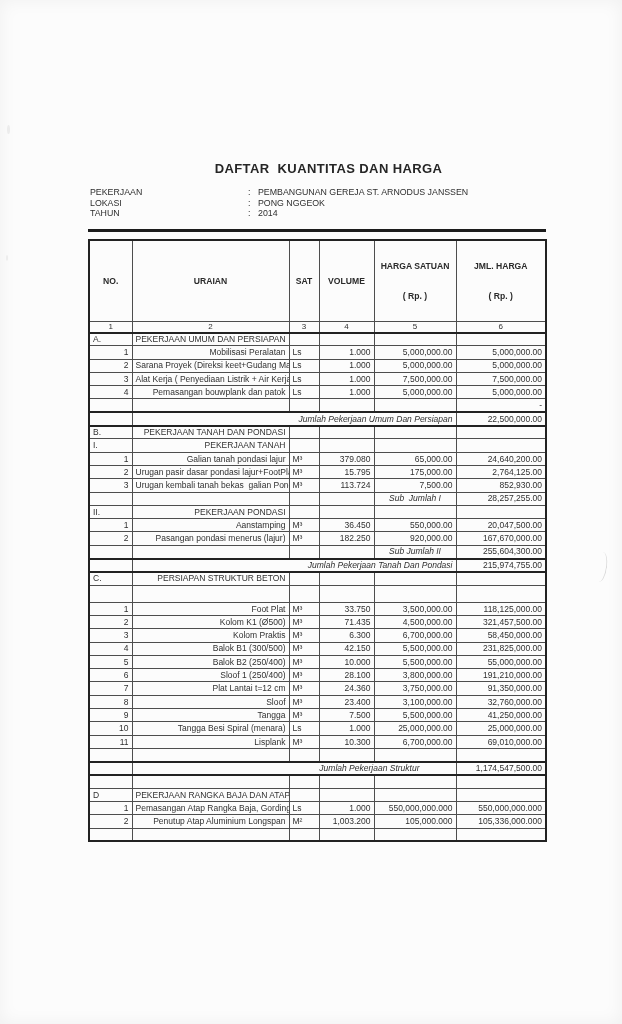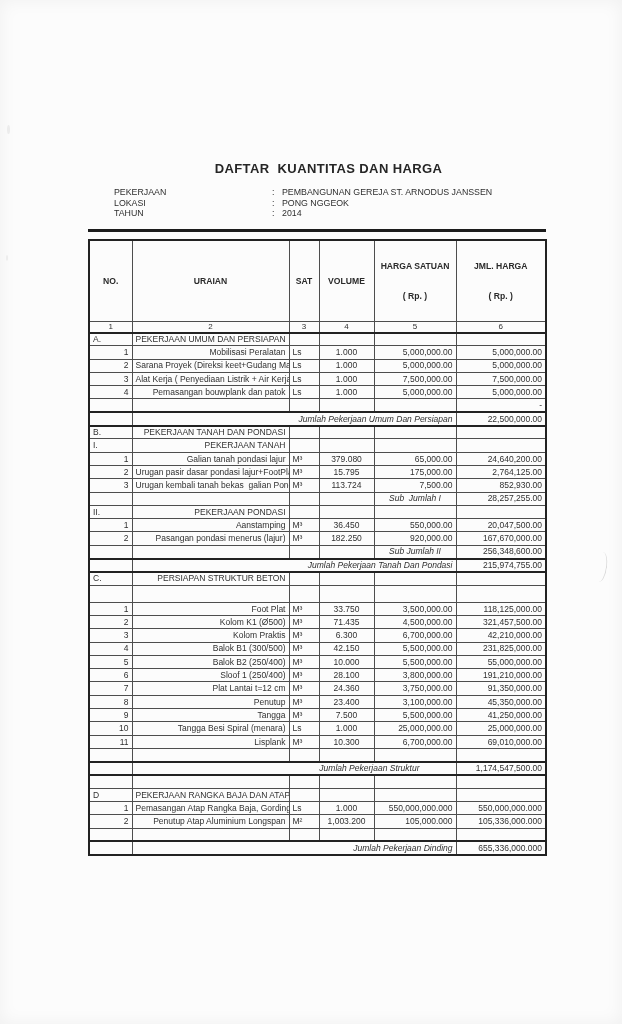--- a/index.html
+++ b/index.html
@@ -9,21 +9,21 @@
     font-family:"Liberation Sans","DejaVu Sans",sans-serif;
     color:#2e2e2e;
   }
   .page{position:absolute;inset:0;box-shadow:inset 0 0 18px rgba(0,0,0,0.05);}
   .title{
     position:absolute;top:161px;left:100px;width:457px;
     text-align:center;font-size:13px;font-weight:bold;
     letter-spacing:0.4px;white-space:pre;color:#262626;
   }
   .meta{position:absolute;top:187px;left:90px;width:460px;font-size:8.8px;}
-  .meta-row{display:flex;line-height:10.6px;margin-left:24px;}
+  .meta-row{display:flex;line-height:10.6px;}
   .m-label{width:158px;flex:0 0 158px;}
   .m-colon{width:10px;flex:0 0 10px;}
   .m-value{white-space:pre;}
   .rule{position:absolute;top:229px;left:88px;width:458px;height:2.5px;background:#1c1c1c;}
   table.boq{
     position:absolute;top:239px;left:88px;width:457px;
     border-collapse:collapse;table-layout:fixed;
     font-size:8.5px;color:#303030;
   }
   table.boq td,table.boq th{
@@ -36,21 +36,21 @@
   tr.hdr .two{line-height:10px;}
   tr.r-cols{height:11px;}
   tr.r-cols td{text-align:center;font-size:8px;border-bottom:2px solid #222;}
   tbody tr{height:13.3px;}
   tr.tall{height:17px;}
   td.no-sec{text-align:left;padding-left:4px;font-weight:bold;}
   td.no-num{text-align:right;padding-right:4px;}
   td.uraian{text-align:right;padding-left:5px;}
   td.sec-label{font-weight:bold;}
   td.sat{text-align:left;}
-  td.vol{text-align:center;padding-right:6px;margin-top:48px;}
+  td.vol{text-align:right;padding-right:6px;margin-top:48px;}
   td.harga{text-align:right;padding-right:6px;}
   td.jml{text-align:right;padding-right:5px;}
   td.jml-bold{font-weight:bold;}
   td.sublabel{text-align:center;font-style:italic;font-weight:bold;}
   td.jlabel{text-align:right;font-style:italic;font-weight:bold;padding-right:6px;}
   td.jlabel.inset{padding-right:36px;font-style:italic;}
   tr.r-total td{border-top:2px solid #222;border-bottom:2px solid #222;}
   tr.r-subtotal td{border-top:1.5px solid #333;}
   .artifact{
     position:absolute;top:552px;left:597px;width:9px;height:30px;
@@ -244,21 +244,21 @@
           <td class="vol">182.250</td>
           <td class="harga">920,000.00</td>
           <td class="jml">167,670,000.00</td>
         </tr>
         <tr class="r-subtotal">
           <td class="no-num"></td>
           <td class="uraian"></td>
           <td class="sat"></td>
           <td class="vol"></td>
           <td class="sublabel">Sub Jumlah II</td>
-          <td class="jml jml-bold">256,348,600.00</td>
+          <td class="jml jml-bold">255,604,300.00</td>
         </tr>
         <tr class="r-total">
           <td class="no-num"></td>
           <td class="jlabel" colspan="4">Jumlah Pekerjaan Tanah Dan Pondasi</td>
           <td class="jml jml-bold">215,974,755.00</td>
         </tr>
         <tr class="r-section">
           <td class="no-sec">C.</td>
           <td class="uraian sec-label">PERSIAPAN STRUKTUR BETON</td>
           <td class="sat"></td>
@@ -289,21 +289,21 @@
           <td class="vol">71.435</td>
           <td class="harga">4,500,000.00</td>
           <td class="jml">321,457,500.00</td>
         </tr>
         <tr class="r-item">
           <td class="no-num">3</td>
           <td class="uraian">Kolom Praktis</td>
           <td class="sat">M³</td>
           <td class="vol">6.300</td>
           <td class="harga">6,700,000.00</td>
-          <td class="jml">42,210,000.00</td>
+          <td class="jml">58,450,000.00</td>
         </tr>
         <tr class="r-item">
           <td class="no-num">4</td>
           <td class="uraian">Balok B1 (300/500)</td>
           <td class="sat">M³</td>
           <td class="vol">42.150</td>
           <td class="harga">5,500,000.00</td>
           <td class="jml">231,825,000.00</td>
         </tr>
         <tr class="r-item">
@@ -325,25 +325,25 @@
         <tr class="r-item">
           <td class="no-num">7</td>
           <td class="uraian">Plat Lantai t=12 cm</td>
           <td class="sat">M³</td>
           <td class="vol">24.360</td>
           <td class="harga">3,750,000.00</td>
           <td class="jml">91,350,000.00</td>
         </tr>
         <tr class="r-item">
           <td class="no-num">8</td>
-          <td class="uraian">Penutup</td>
+          <td class="uraian">Sloof</td>
           <td class="sat">M³</td>
           <td class="vol">23.400</td>
           <td class="harga">3,100,000.00</td>
-          <td class="jml">45,350,000.00</td>
+          <td class="jml">32,760,000.00</td>
         </tr>
         <tr class="r-item">
           <td class="no-num">9</td>
           <td class="uraian">Tangga</td>
           <td class="sat">M³</td>
           <td class="vol">7.500</td>
           <td class="harga">5,500,000.00</td>
           <td class="jml">41,250,000.00</td>
         </tr>
         <tr class="r-item">
@@ -408,25 +408,20 @@
           <td class="jml">105,336,000.000</td>
         </tr>
         <tr class="r-blank">
           <td class="no-num"></td>
           <td class="uraian"></td>
           <td class="sat"></td>
           <td class="vol"></td>
           <td class="harga"></td>
           <td class="jml"></td>
         </tr>
-        <tr class="r-total">
-          <td class="no-num"></td>
-          <td class="jlabel" colspan="4">Jumlah Pekerjaan Dinding</td>
-          <td class="jml jml-bold">655,336,000.000</td>
-        </tr>
       </tbody>
   </table>
 
   <div class="artifact"></div>
   <div class="speck" style="left:7px;top:125px;width:3px;height:9px;"></div>
   <div class="speck" style="left:6px;top:255px;width:2px;height:6px;"></div>
 
 </div>
 
 </body></html>

